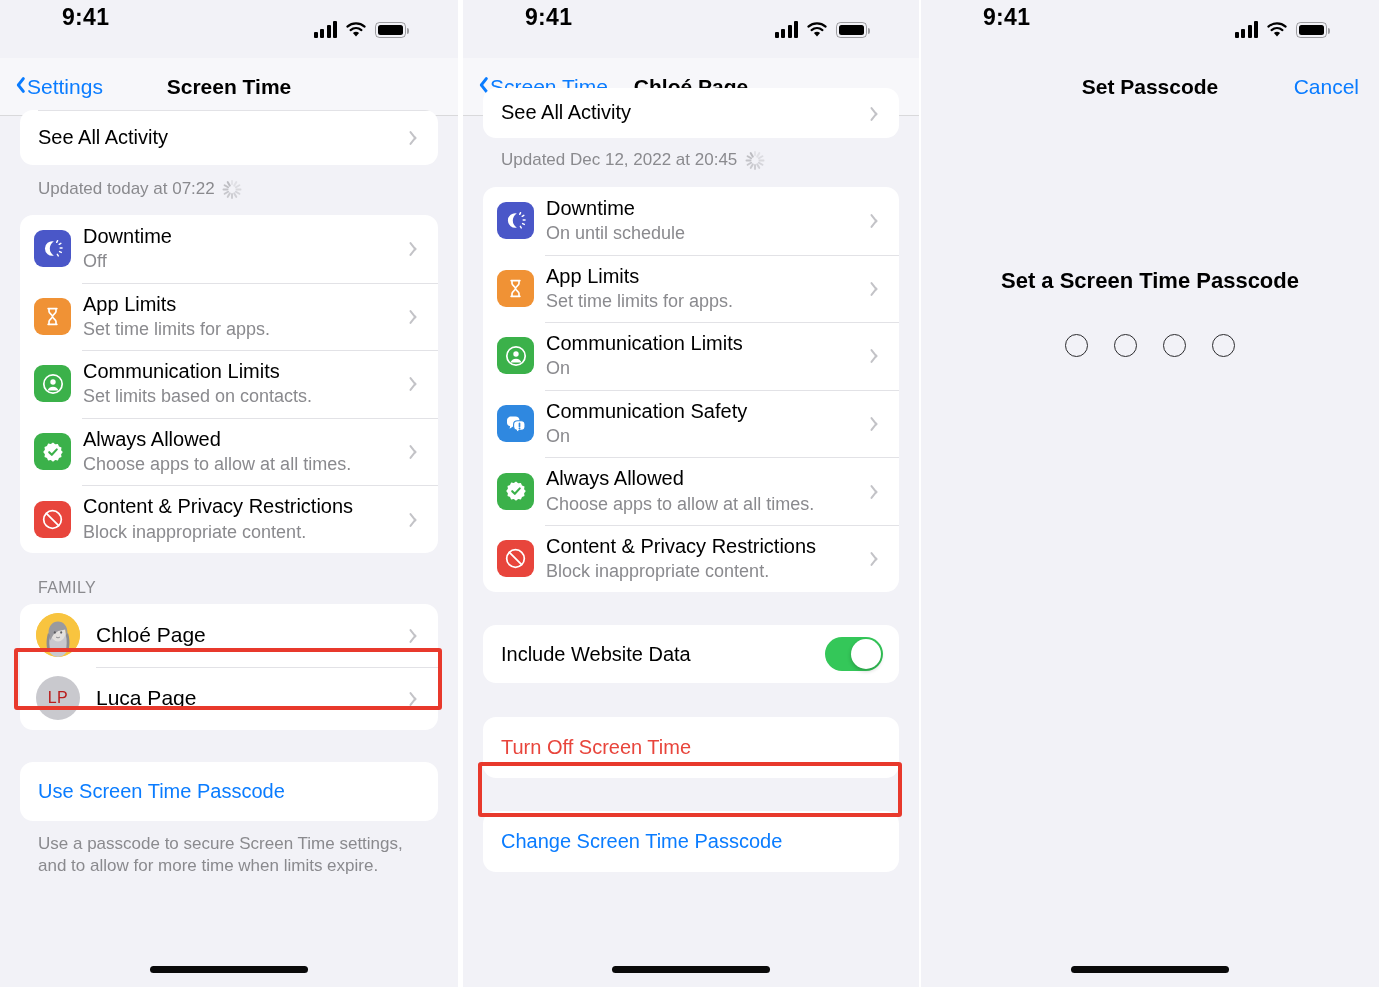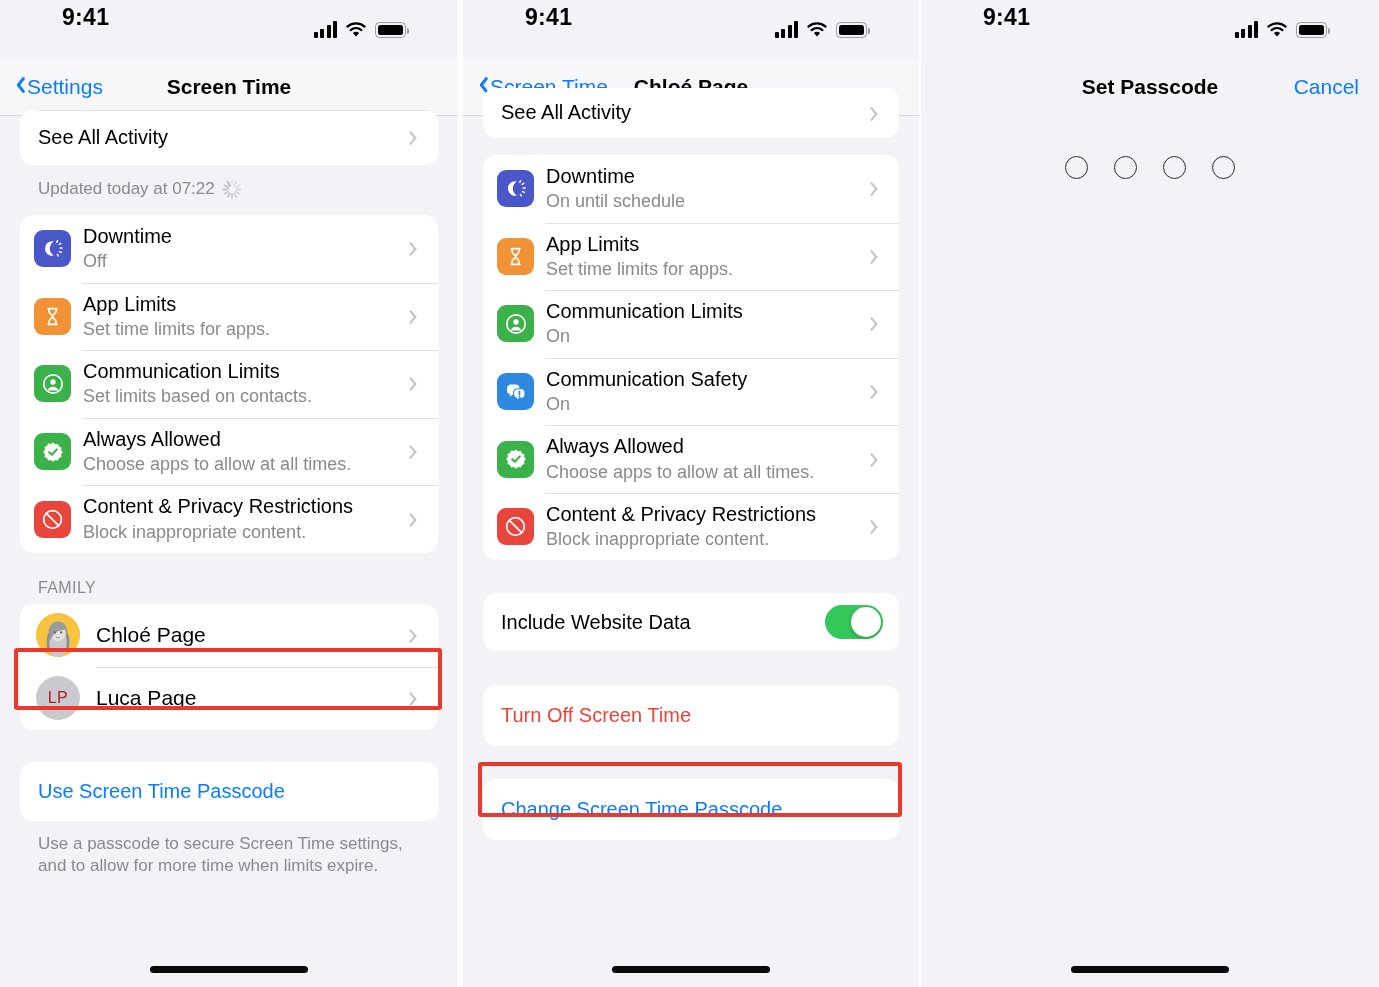--- a/index.html
+++ b/index.html
@@ -405,20 +405,37 @@
     <div class="body">
       <div class="card" style="margin-top:-28px;">
         <div class="row" style="min-height:50px;">
           <div class="labels">
               <div class="t1">See All Activity</div>
             </div>
           <span class="chev-r"></span>
         </div>
       </div>
 
+      <div class="updated" style="padding-top:12px;">
+        <span>Updated Dec 12, 2022 at 20:45</span>
+        <span class="spinner">
+            <i style="transform: rotate(0deg); opacity: 0.25;"></i>
+            <i style="transform: rotate(30deg); opacity: 0.31;"></i>
+            <i style="transform: rotate(60deg); opacity: 0.38;"></i>
+            <i style="transform: rotate(90deg); opacity: 0.44;"></i>
+            <i style="transform: rotate(120deg); opacity: 0.5;"></i>
+            <i style="transform: rotate(150deg); opacity: 0.56;"></i>
+            <i style="transform: rotate(180deg); opacity: 0.63;"></i>
+            <i style="transform: rotate(210deg); opacity: 0.69;"></i>
+            <i style="transform: rotate(240deg); opacity: 0.75;"></i>
+            <i style="transform: rotate(270deg); opacity: 0.81;"></i>
+            <i style="transform: rotate(300deg); opacity: 0.88;"></i>
+            <i style="transform: rotate(330deg); opacity: 0.94;"></i>
+          </span>
+      </div>
 
       <div class="card" style="margin-top:17px;">
         <div class="row withicon">
           <span class="icn" style="background:#4a57c8">
             <svg width="23" height="23" viewBox="0 0 24 24">
                 <path d="M13.4 4.6a7.6 7.6 0 1 0 0 14.8 8.6 8.6 0 0 1 0-14.8Z" fill="#fff"></path>
                 <g stroke="#fff" stroke-width="1.5" stroke-linecap="round">
                   <path d="M16.4 5.6l.9-1.8M19 7.6l1.7-1M20 11.4h2M19.4 15.2l1.8.9M17 18l1 1.7"></path>
                 </g>
               </svg>
@@ -547,20 +564,21 @@
           </div>
       </div>
     </div>
 
     <div class="navbar plain">
       <div class="nav-title">Set Passcode</div>
       <div class="nav-right">Cancel</div>
     </div>
 
     <div class="body">
+      <div class="pc-title">Set a Screen Time Passcode</div>
       <div class="pc-dots">
         <span></span>
         <span></span>
         <span></span>
         <span></span>
       </div>
     </div>
 
     <div class="homebar"></div>
   </div>

